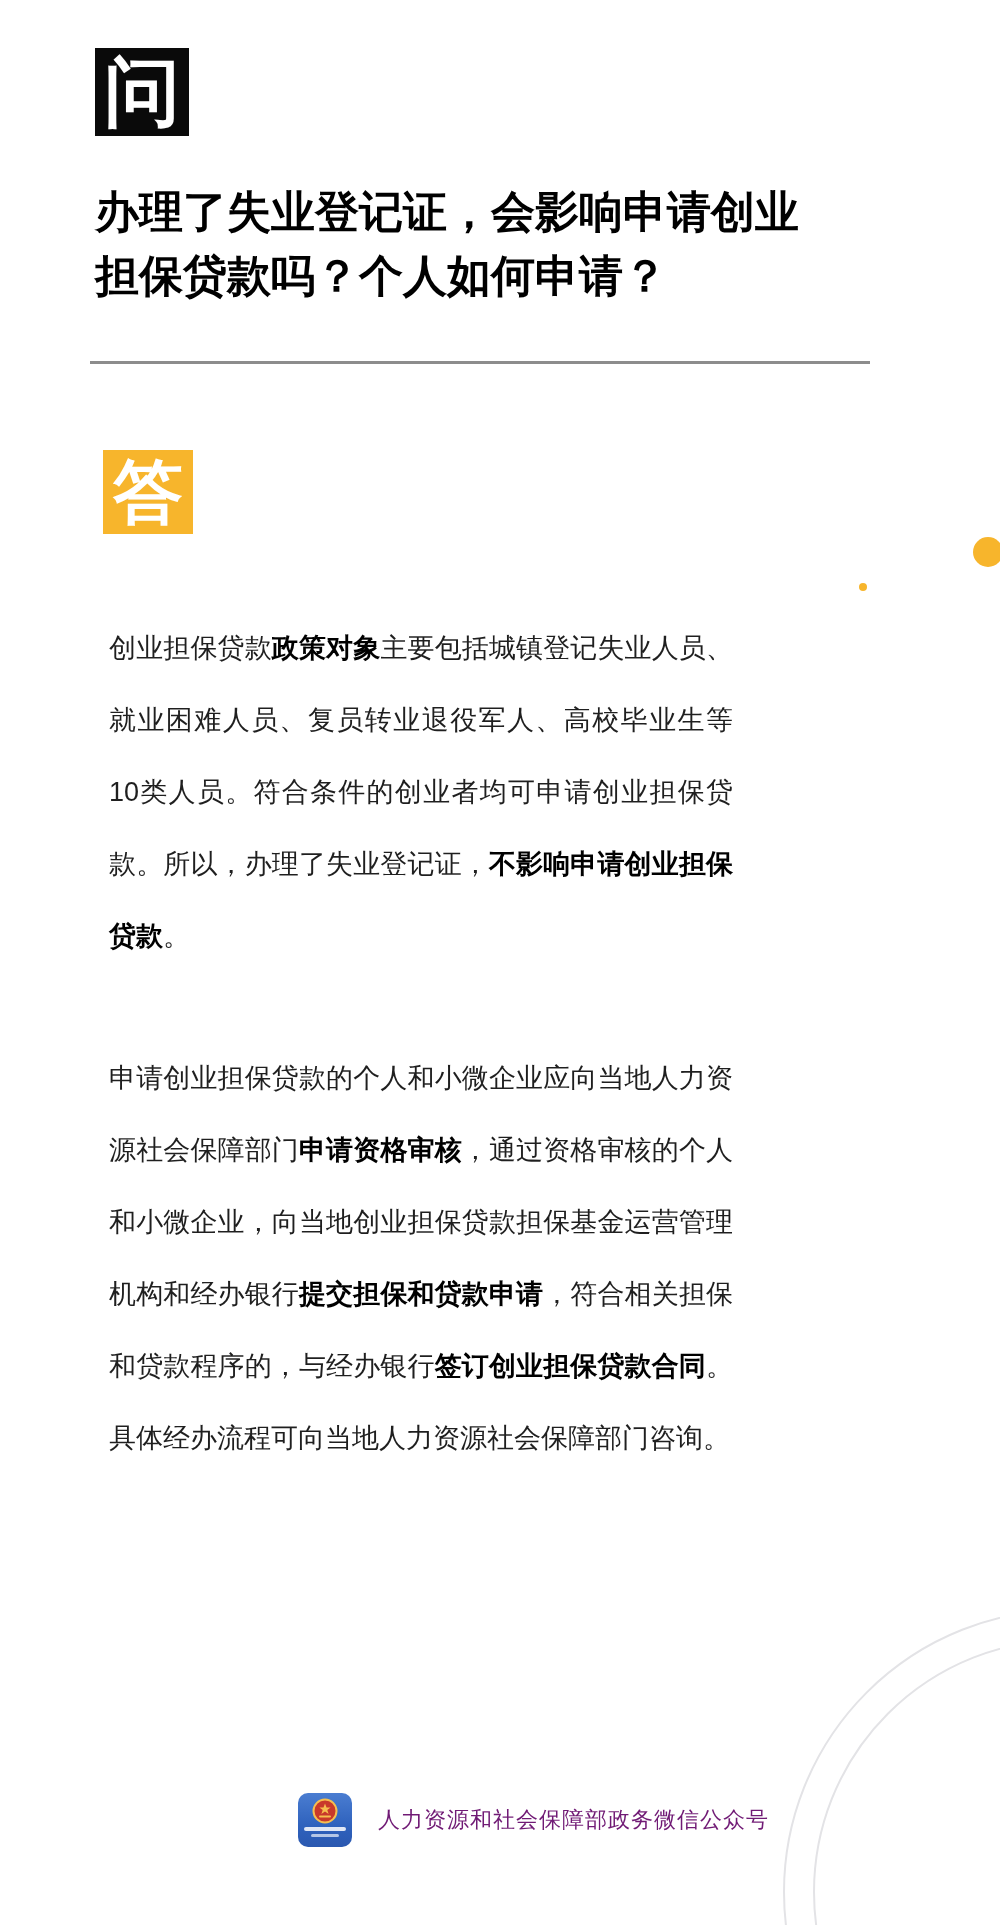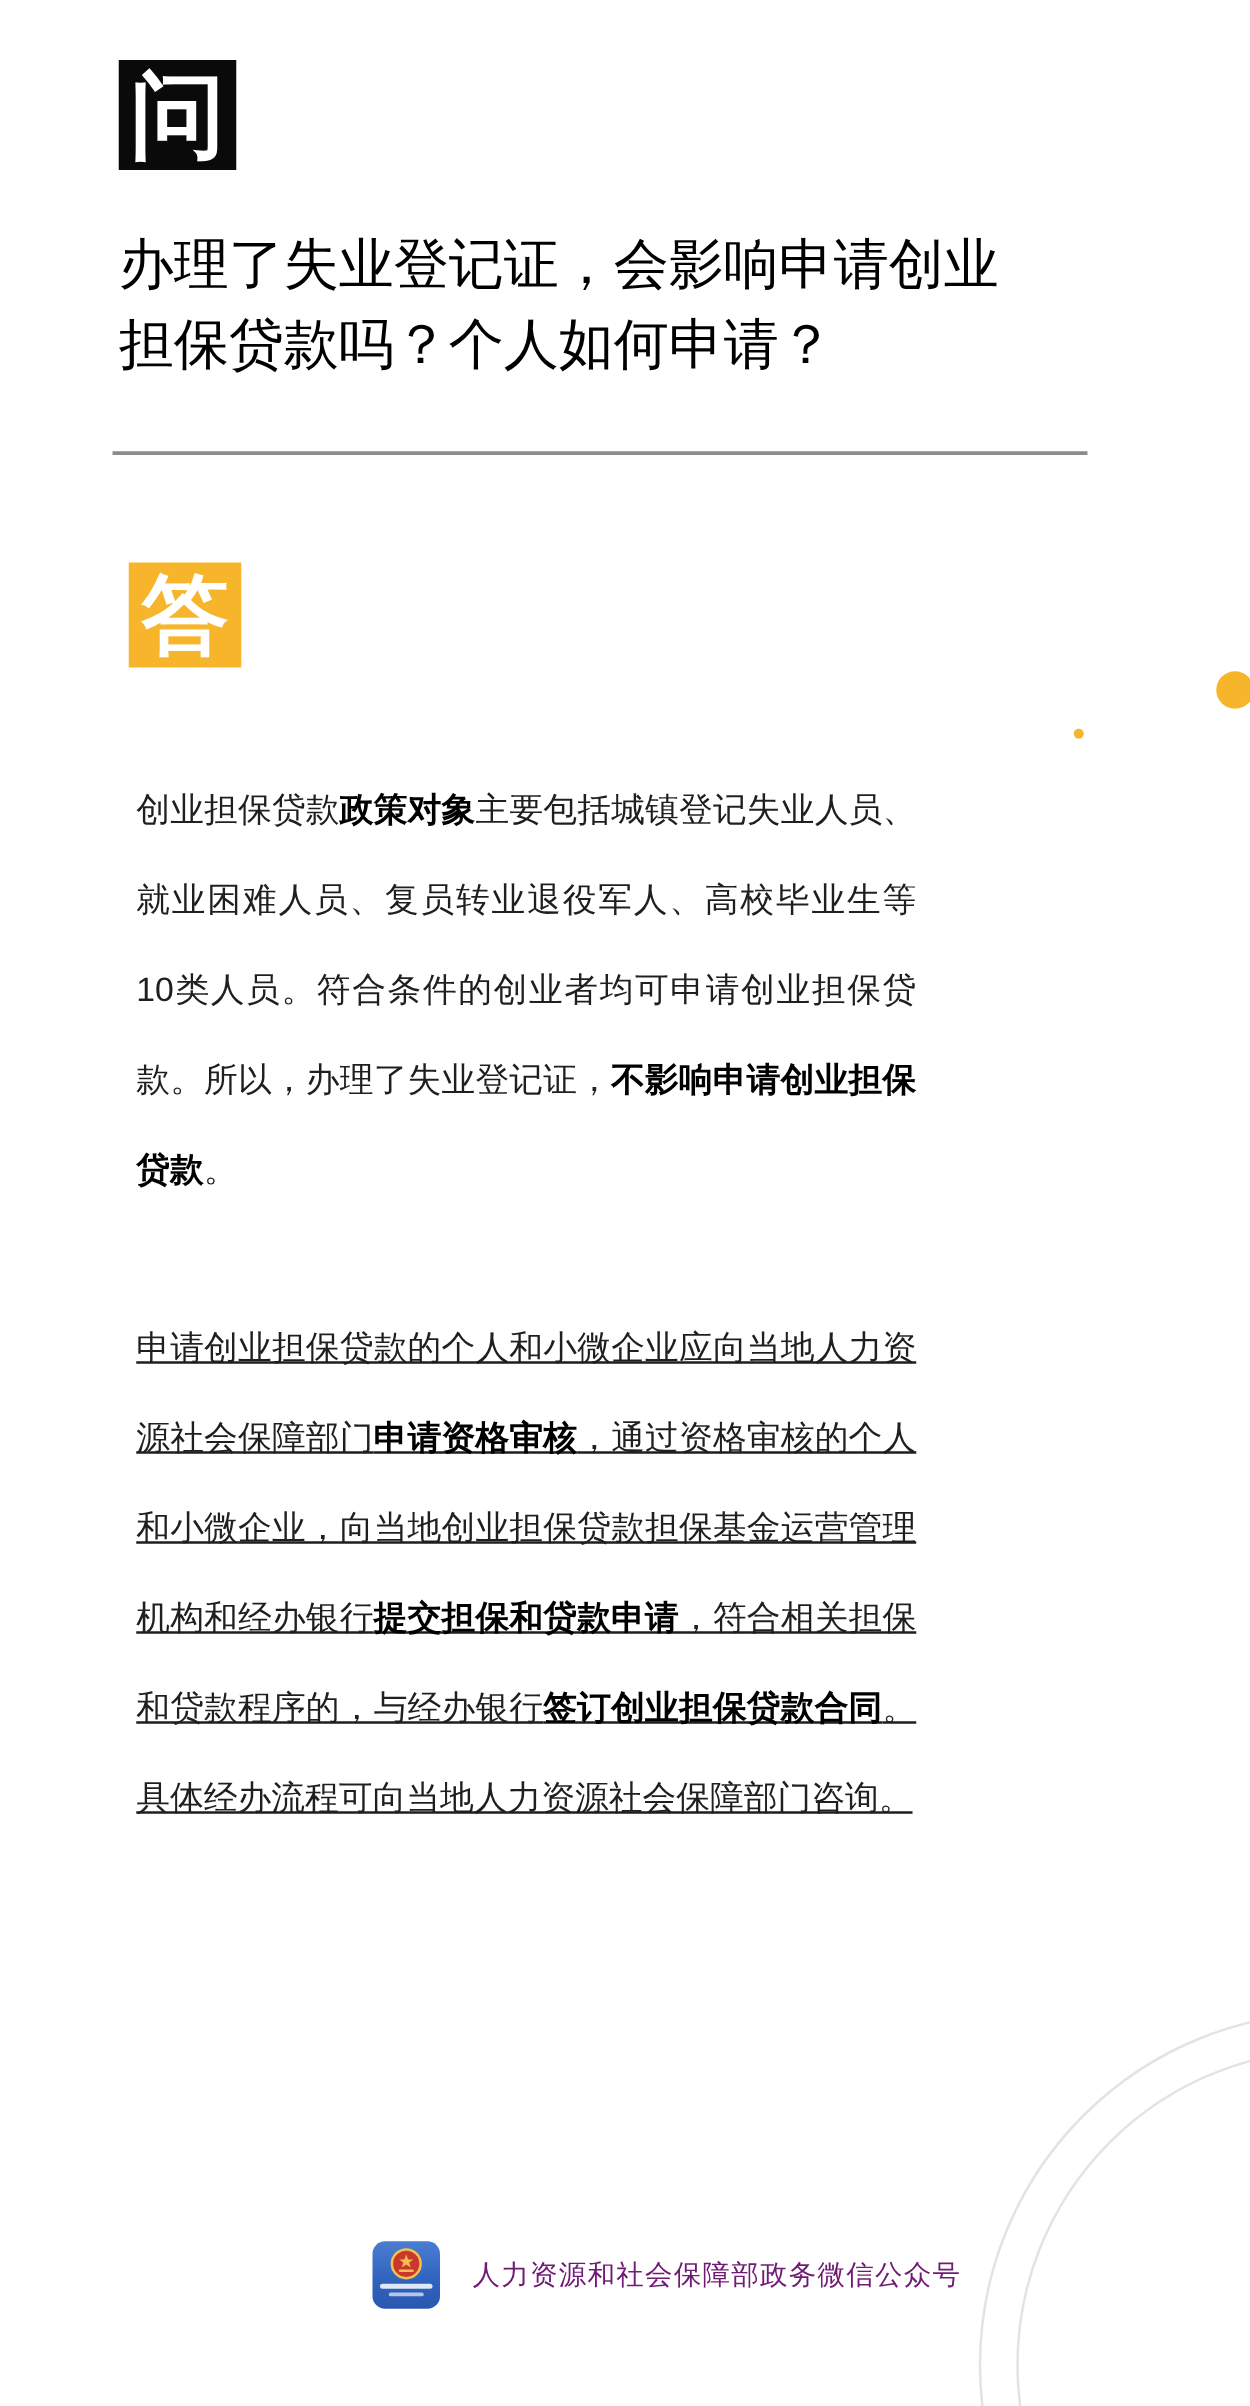--- a/index.html
+++ b/index.html
@@ -14,34 +14,34 @@
     font-family:"DejaVu Serif","Liberation Serif",serif;font-weight:700;font-size:76px;line-height:1;
   }
   
   .a-icon{
     position:absolute;left:103px;top:450px;width:90px;height:84px;
     background:#F7B52C;color:#ffffff;display:flex;align-items:center;justify-content:center;
     font-family:"DejaVu Serif","Liberation Serif",serif;font-weight:700;font-size:70px;line-height:1;
   }
   .q-title{
     position:absolute;left:95px;top:180px;width:710px;
-    font-size:44px;line-height:64px;font-weight:400;color:#000000;
+    font-size:44px;line-height:64px;font-weight:700;color:#000000;
     letter-spacing:0;
   }
   .divider{
     position:absolute;left:90px;top:361px;width:780px;height:3px;background:#8c8c8c;
   }
   .answer-body{
     position:absolute;left:97px;top:600px;width:648px;
   }
   .para{
     margin:12px;font-size:27px;line-height:72px;color:#1f1f1f;font-weight:400;
     text-align:justify;
   }
-  .para + .para{margin-top:70px;text-decoration:underline;}
+  .para + .para{margin-top:70px;}
   .para .b{font-weight:700;color:#000;}
   
   .dot-big{
     position:absolute;left:973px;top:537px;width:30px;height:30px;border-radius:50%;
     background:#F7B52C;
   }
   .dot-small{
     position:absolute;left:859px;top:583px;width:8px;height:8px;border-radius:50%;
     background:#F7B52C;
   }

